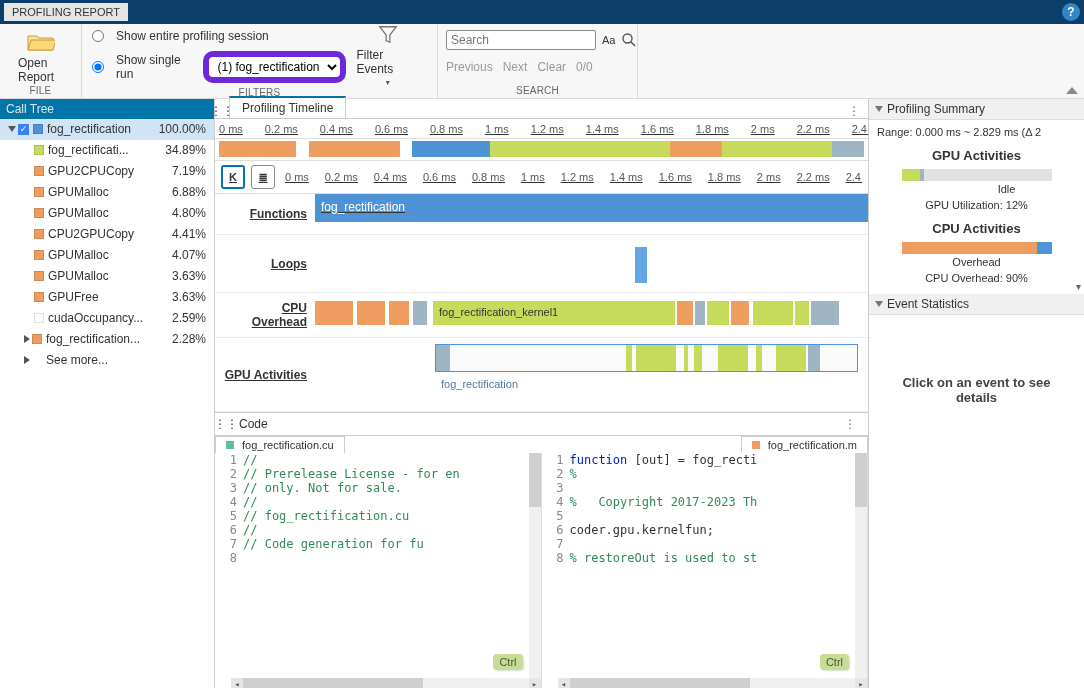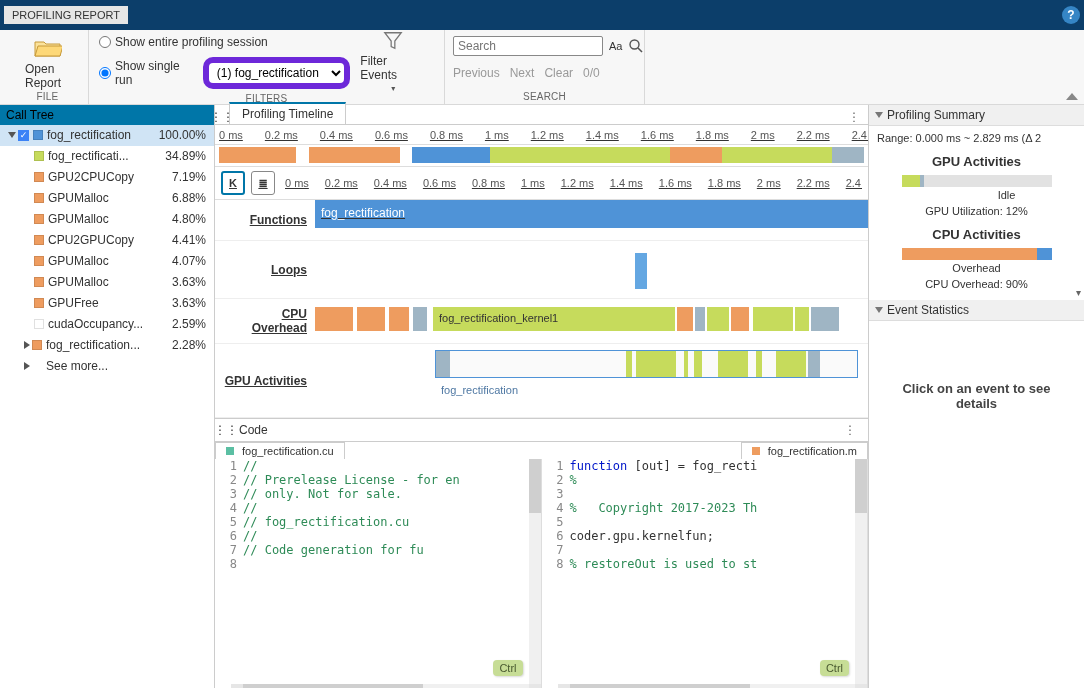--- a/index.html
+++ b/index.html
@@ -1,44 +1,44 @@
 <!DOCTYPE html>
 <html><head>
 <meta charset="utf-8">
 <style>
   * { box-sizing: border-box; margin: 0; padding: 0; }
   body { font-family: Arial, Helvetica, sans-serif; font-size: 12px; color: #333; background: #fff; width: 1084px; height: 688px; overflow: hidden; }
   
   
-  .title-bar { background: #0C3E6A; height: 30px; display: flex; align-items: center; justify-content: space-between; padding: 0 4px; }
+  .title-bar { background: #0C3E6A; height: 24px; display: flex; align-items: center; justify-content: space-between; padding: 0 4px; }
   .title-tab { background: #E6E6E6; color: #333; padding: 3px 8px; font-size: 11px; border: 0; }
   .help-icon { width: 18px; height: 18px; background: #3585C5; color: #fff; border-radius: 50%; display: flex; align-items: center; justify-content: center; font-size: 12px; font-weight: bold; }
   
   
   .toolstrip { background: #F7F7F7; height: 75px; border-bottom: 1px solid #D9D9D9; display: flex; }
   .ts-group { border-right: 1px solid #D9D9D9; display: flex; flex-direction: column; }
   .ts-content { flex: 1; display: flex; align-items: center; padding: 0 8px; }
   .ts-label { text-align: center; font-size: 10px; color: #666; padding-bottom: 2px; letter-spacing: 0.2px; }
   .open-report { display: flex; flex-direction: column; align-items: center; gap: 4px; padding: 6px 10px 0; }
   .folder-icon { width: 28px; height: 20px; }
-  .radio-row { display: flex; align-items: center; gap: 4px; padding: 2px 0; font-size: 12px; color: #333; }
+  .radio-row { display: flex; align-items: center; gap: 12px; padding: 2px 0; font-size: 12px; color: #333; }
   .radio-row input[type=radio]{ width:12px; height:12px; }
   .select { width: 150px; font-size: 12px; padding: 2px 4px; border: 6px solid #6d28d9; border-radius: 10px; background: #fff; }
   .filter-events { display: flex; flex-direction: column; align-items: center; gap: 2px; padding: 0 10px; }
   .filter-icon { width: 22px; height: 22px; }
   .search-row1 { display: flex; align-items: center; gap: 6px; margin-bottom: 4px; }
   .search-input { width: 150px; font-size: 12px; padding: 2px 4px; border: 1px solid #888; border-radius: 2px; }
   .search-row2 { display: flex; align-items: center; gap: 10px; font-size: 12px; color: #999; }
   .toolstrip-right { margin-left: auto; display:flex; align-items:flex-end; padding:0 6px 4px; }
   .collapse-up { width: 12px; height: 8px; border-left: 6px solid transparent; border-right: 6px solid transparent; border-bottom: 7px solid #888; }
 
   
   .main { display: flex; height: 591px; }
   .left-panel { width: 215px; border-right: 1px solid #CCC; display: flex; flex-direction: column; }
-  .panel-title { background: #0076A8; color: #000000; padding: 3px 6px; font-size: 12px; }
+  .panel-title { background: #0076A8; color: #e5e5e5; padding: 3px 6px; font-size: 12px; }
   .call-tree { overflow: hidden; font-size: 12px; }
   .ct-row { display: flex; align-items: center; padding: 3px 4px; border-bottom: 1px solid transparent; }
   .ct-row.hl { background: #D0E4F5; }
   .ct-indent { display:inline-block; }
   .ct-tri { width: 0; height: 0; border-left: 4px solid transparent; border-right: 4px solid transparent; border-top: 6px solid #555; margin-right: 2px; }
   .ct-tri.right { border-top:4px solid transparent; border-bottom:4px solid transparent; border-left:6px solid #555; border-right:0; }
   .ct-chk { width: 11px; height: 11px; border:1px solid #3b82f6; background:#3b82f6; display:flex; align-items:center; justify-content:center; color:#fff; font-size:9px; margin-right:4px; }
   .ct-swatch { width:10px; height:10px; margin-right:4px; display:inline-block; }
   .ct-name { flex:1; overflow:hidden; text-overflow:ellipsis; white-space:nowrap; }
   .ct-pct { width: 56px; text-align:right; padding-right:4px; }
@@ -101,21 +101,21 @@
 </style>
 </head>
 <body>
 
 <div class="title-bar">
   <div class="title-tab">PROFILING REPORT</div>
   <div class="help-icon">?</div>
 </div>
 
 <div class="toolstrip">
-  <div class="ts-group" style="width:82px;margin-left:7px;">
+  <div class="ts-group" style="width:82px;">
     <div class="ts-content" style="justify-content:center;">
       <div class="open-report">
         <svg class="folder-icon" viewBox="0 0 28 20">
           <path d="M1 4 h9 l2 2 h14 v12 h-25 z" fill="#FBE29B" stroke="#C79A3A"></path>
           <path d="M4 8 h25 l-3 10 h-25 z" fill="#FDD878" stroke="#C79A3A"></path>
         </svg>
         <span>Open Report</span>
       </div>
     </div>
     <div class="ts-label">FILE</div>

